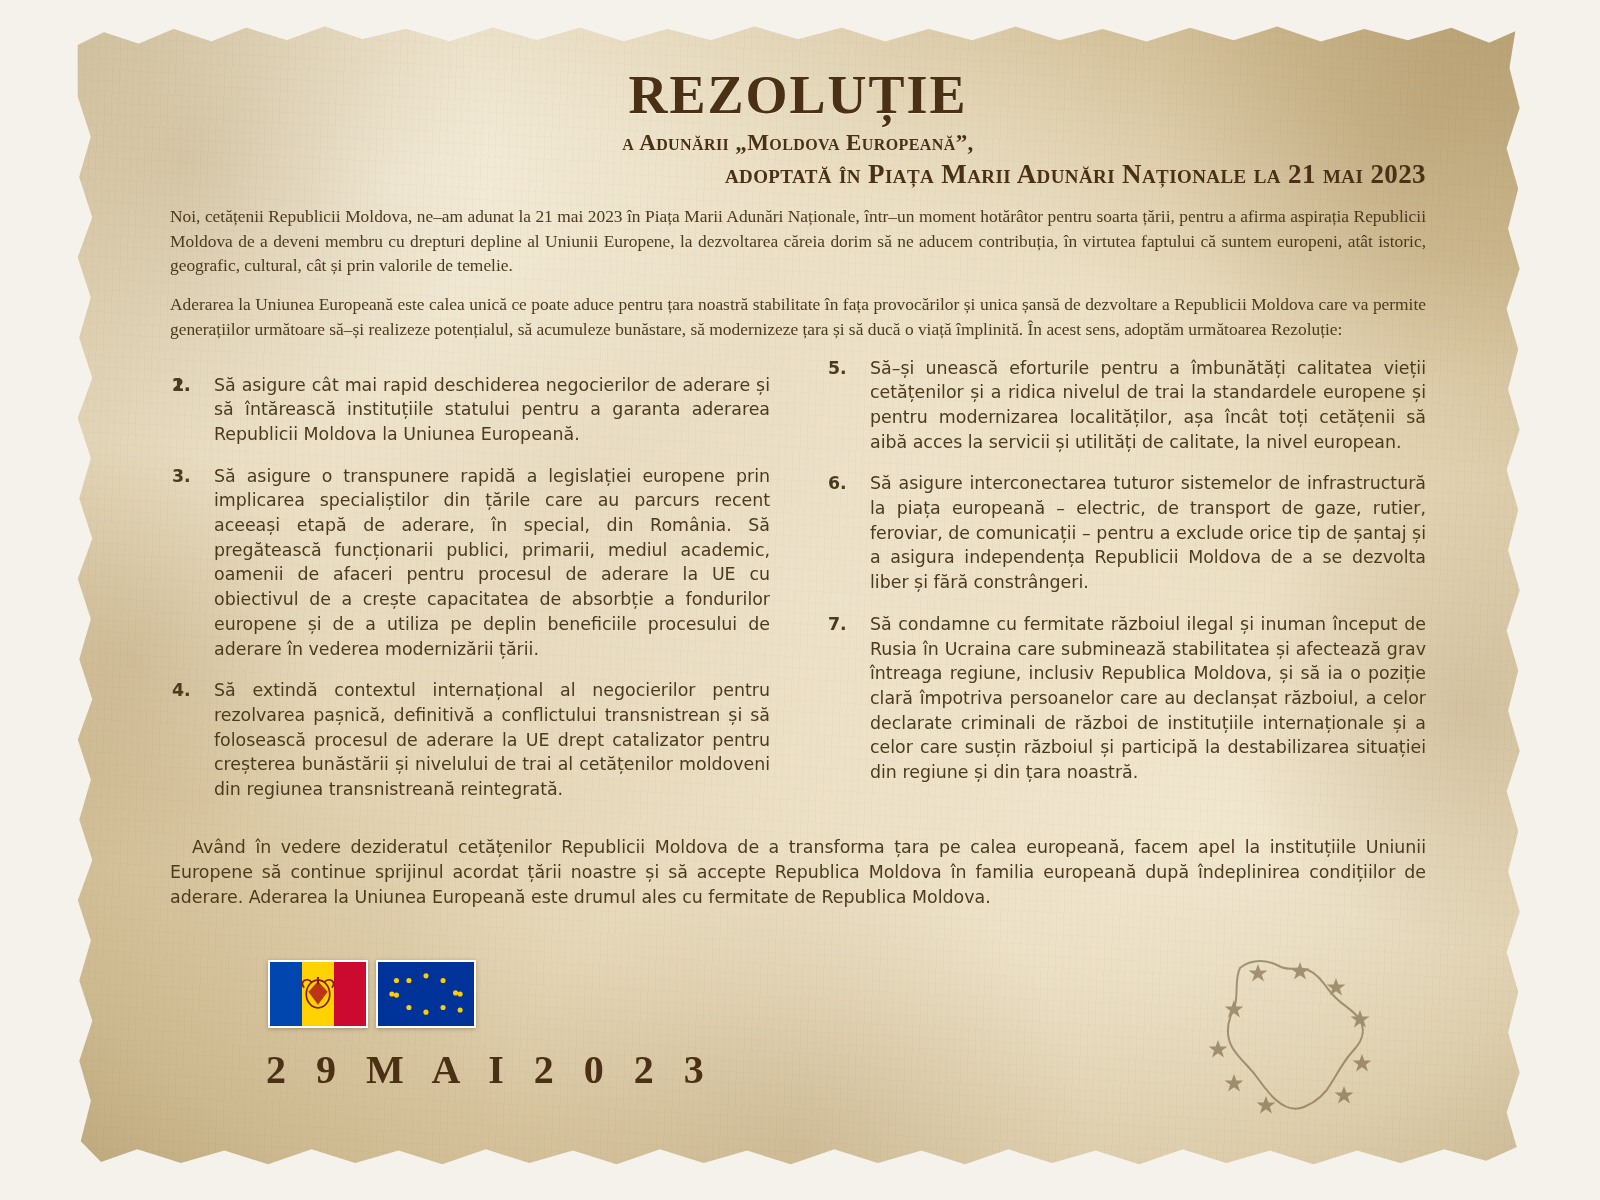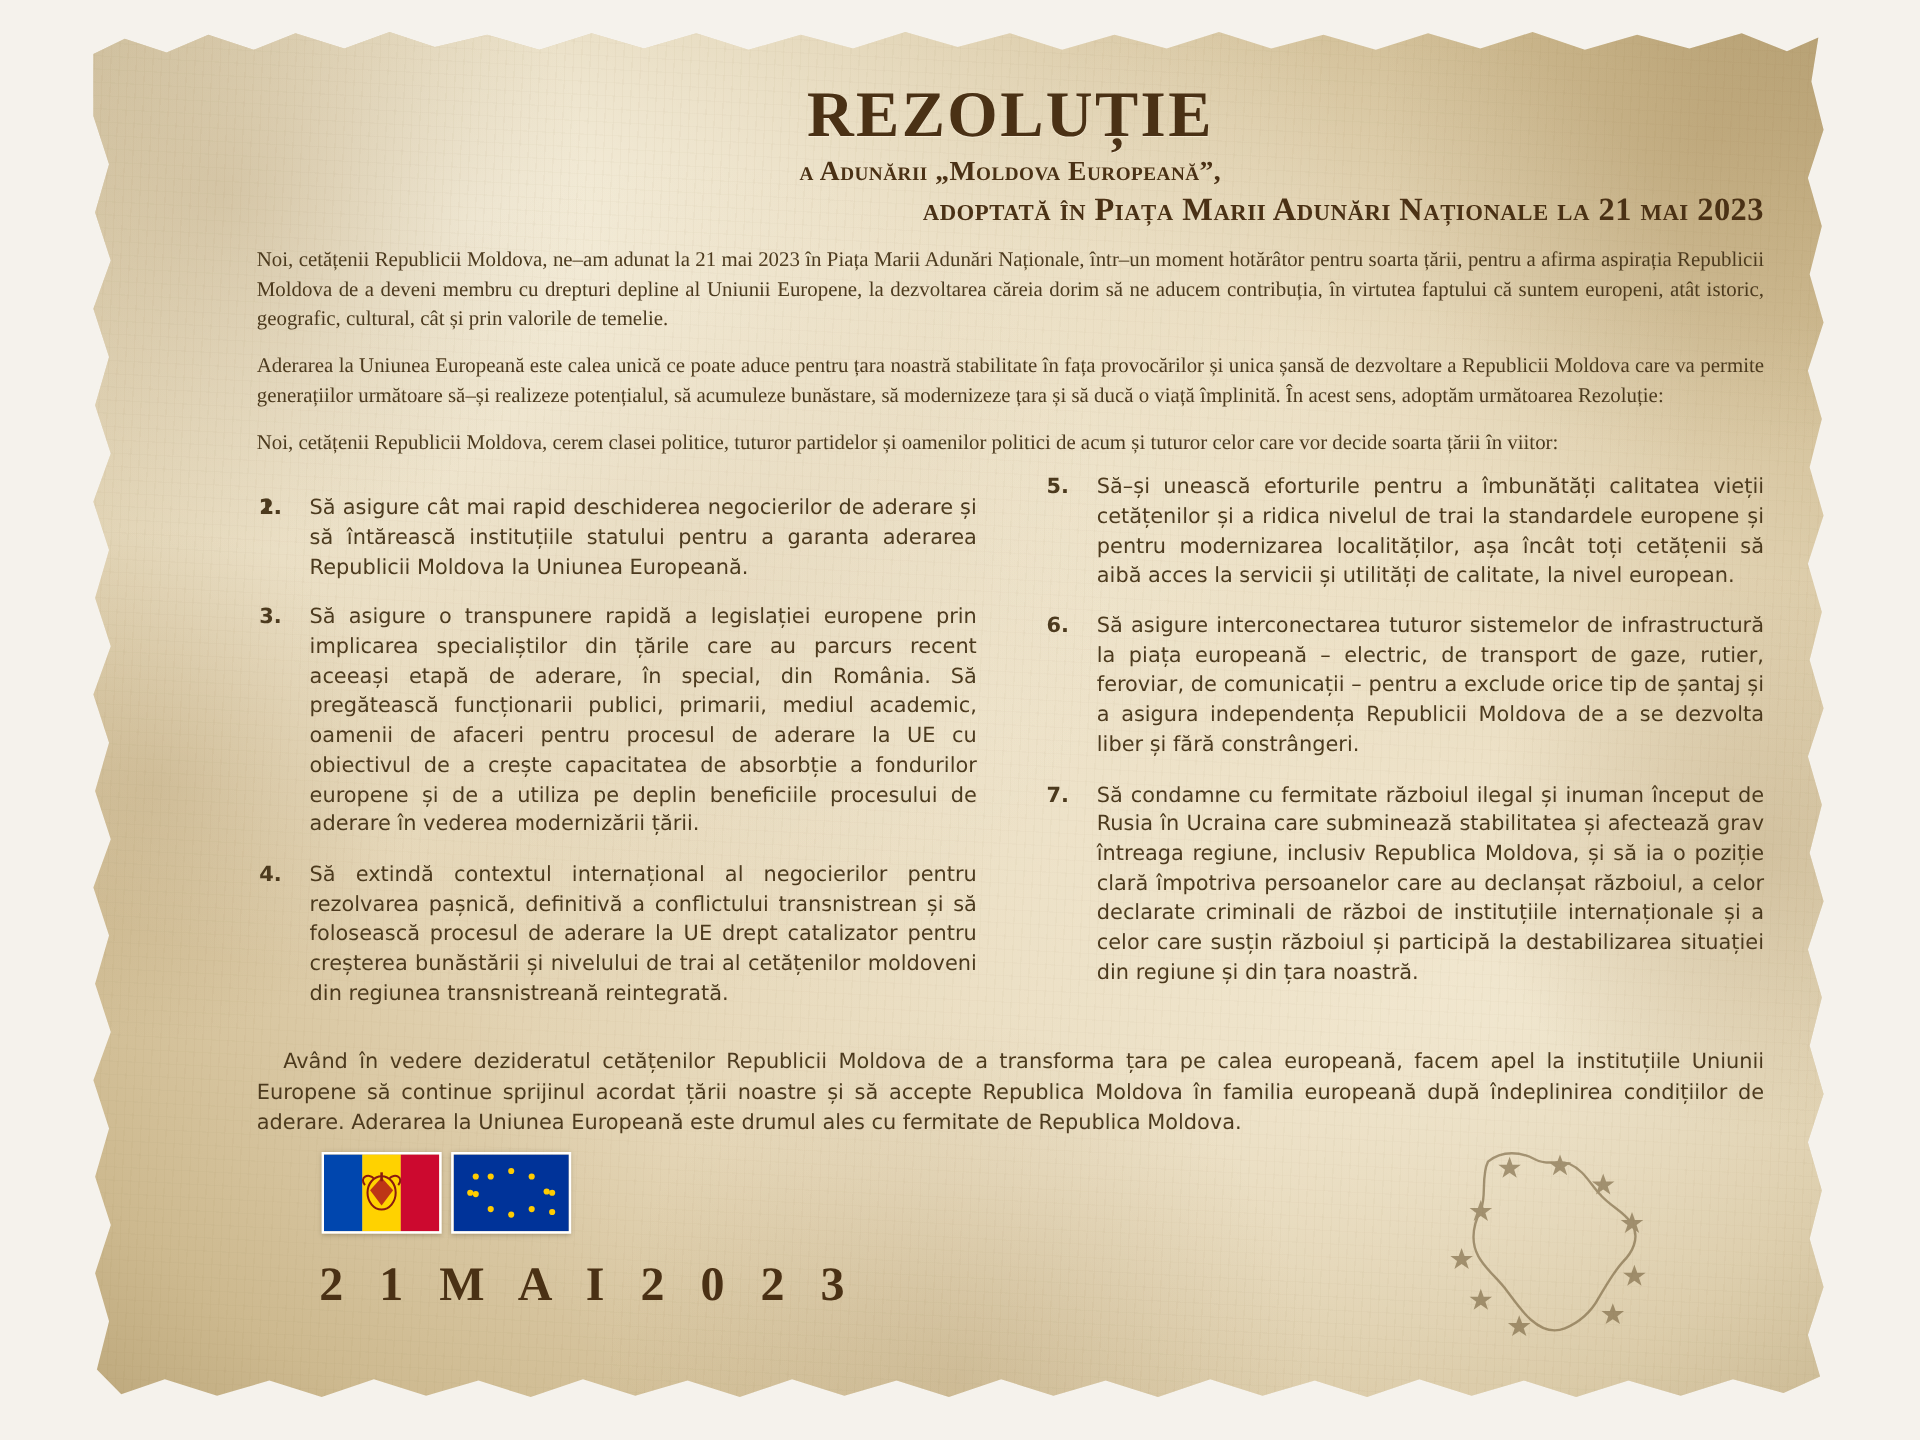--- a/index.html
+++ b/index.html
@@ -83,21 +83,20 @@
       repeating-linear-gradient(92deg, rgba(130,100,55,0.10) 0 1px, rgba(0,0,0,0) 1px 7px),
       repeating-linear-gradient(3deg, rgba(120,95,50,0.07) 0 1px, rgba(0,0,0,0) 1px 11px);
   }
 
   .content {
     position: absolute;
     left: 98px;
     top: 36px;
     width: 1256px;
     height: 1080px;
-    margin-left: 44px;
   }
 
   
   .doc-title {
     text-align: center;
     font-family: "Liberation Serif", serif;
     font-weight: bold;
     font-size: 54px;
     letter-spacing: 2px;
     color: #4a3115;
@@ -225,21 +224,20 @@
     <div class="fibers"></div>
 
     <div class="content">
 
       <h1 class="doc-title">REZOLUȚIE</h1>
       <div class="doc-sub1 smallcaps">a Adunării „Moldova Europeană”,</div>
       <div class="doc-sub2 smallcaps">adoptată în Piața Marii Adunări Naționale la 21 mai 2023</div>
 
       <p class="para">Noi, cetățenii Republicii Moldova, ne–am adunat la 21 mai 2023 în Piața Marii Adunări Naționale, într–un moment hotărâtor pentru soarta țării, pentru a afirma aspirația Republicii Moldova de a deveni membru cu drepturi depline al Uniunii Europene, la dezvoltarea căreia dorim să ne aducem contribuția, în virtutea faptului că suntem europeni, atât istoric, geografic, cultural, cât și prin valorile de temelie.</p>
       <p class="para">Aderarea la Uniunea Europeană este calea unică ce poate aduce pentru țara noastră stabilitate în fața provocărilor și unica șansă de dezvoltare a Republicii Moldova care va permite generațiilor următoare să–și realizeze potențialul, să acumuleze bunăstare, să modernizeze țara și să ducă o viață împlinită. În acest sens, adoptăm următoarea Rezoluție:</p>
-      <p class="para">Noi, cetățenii Republicii Moldova, cerem clasei politice, tuturor partidelor și oamenilor politici de acum și tuturor celor care vor decide soarta țării în viitor:</p>
 
       <div class="columns">
         <div class="col">
           <ol class="items">
             <li>
               <span class="num">1.</span>
             </li>
             <li>
               <span class="num">2.</span>
               <span>Să asigure cât mai rapid deschiderea negocierilor de aderare și să întărească instituțiile statului pentru a garanta aderarea Republicii Moldova la Uniunea Europeană.</span>
@@ -306,21 +304,21 @@
             <circle cx="29" cy="42.7" r="2.4"></circle>
             <circle cx="17.3" cy="31" r="2.4"></circle>
             <circle cx="13" cy="30" r="2.4"></circle>
             <circle cx="17.3" cy="17.3" r="2.4"></circle>
             <circle cx="29" cy="17.3" r="2.4"></circle>
             <circle cx="77" cy="30" r="2.4"></circle>
           </g>
         </svg>
       </div>
 
-      <div class="date-line">2 1   M A I   2 0 2 3</div>
+      <div class="date-line">2 9   M A I   2 0 2 3</div>
 
       <svg class="map" viewBox="0 0 270 190">
         <g fill="none" stroke="#6a5530" stroke-width="2">
           <path d="M92,24 C104,14 120,16 131,22 C142,28 150,22 160,26 C172,31 178,44 186,52
                    C195,62 206,66 212,76 C219,88 212,100 204,108 C196,117 190,128 184,138
                    C178,149 168,158 156,163 C146,167 136,163 128,156 C120,149 114,140 108,132
                    C100,121 90,114 84,103 C77,90 80,76 86,64 C91,53 86,36 92,24 Z"></path>
         </g>
         <g fill="#6a5530">
           <polygon points="110,20 112.4,26.6 119.4,26.6 113.8,30.8 116,37.4 110,33.3 104,37.4 106.2,30.8 100.6,26.6 107.6,26.6"></polygon>

